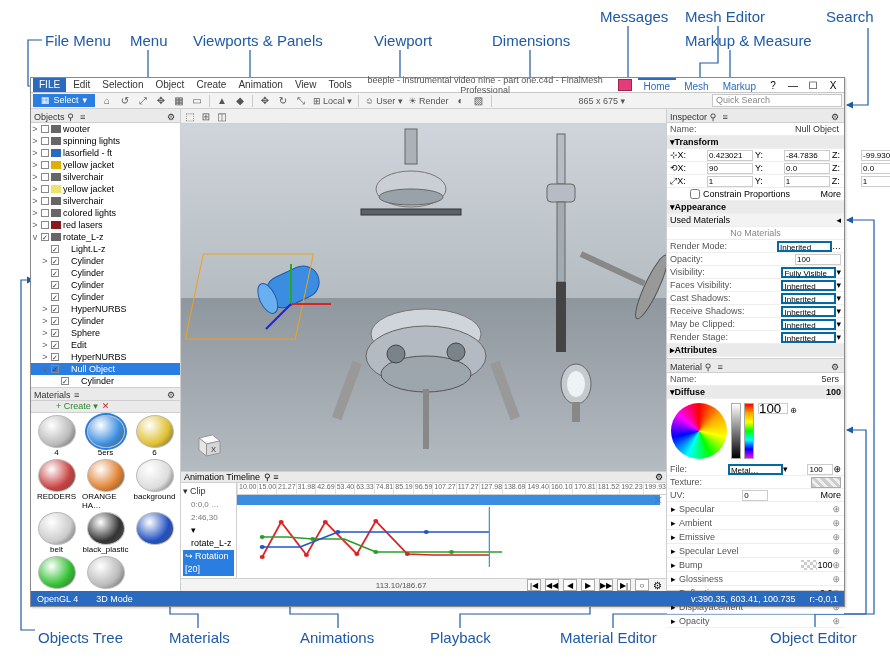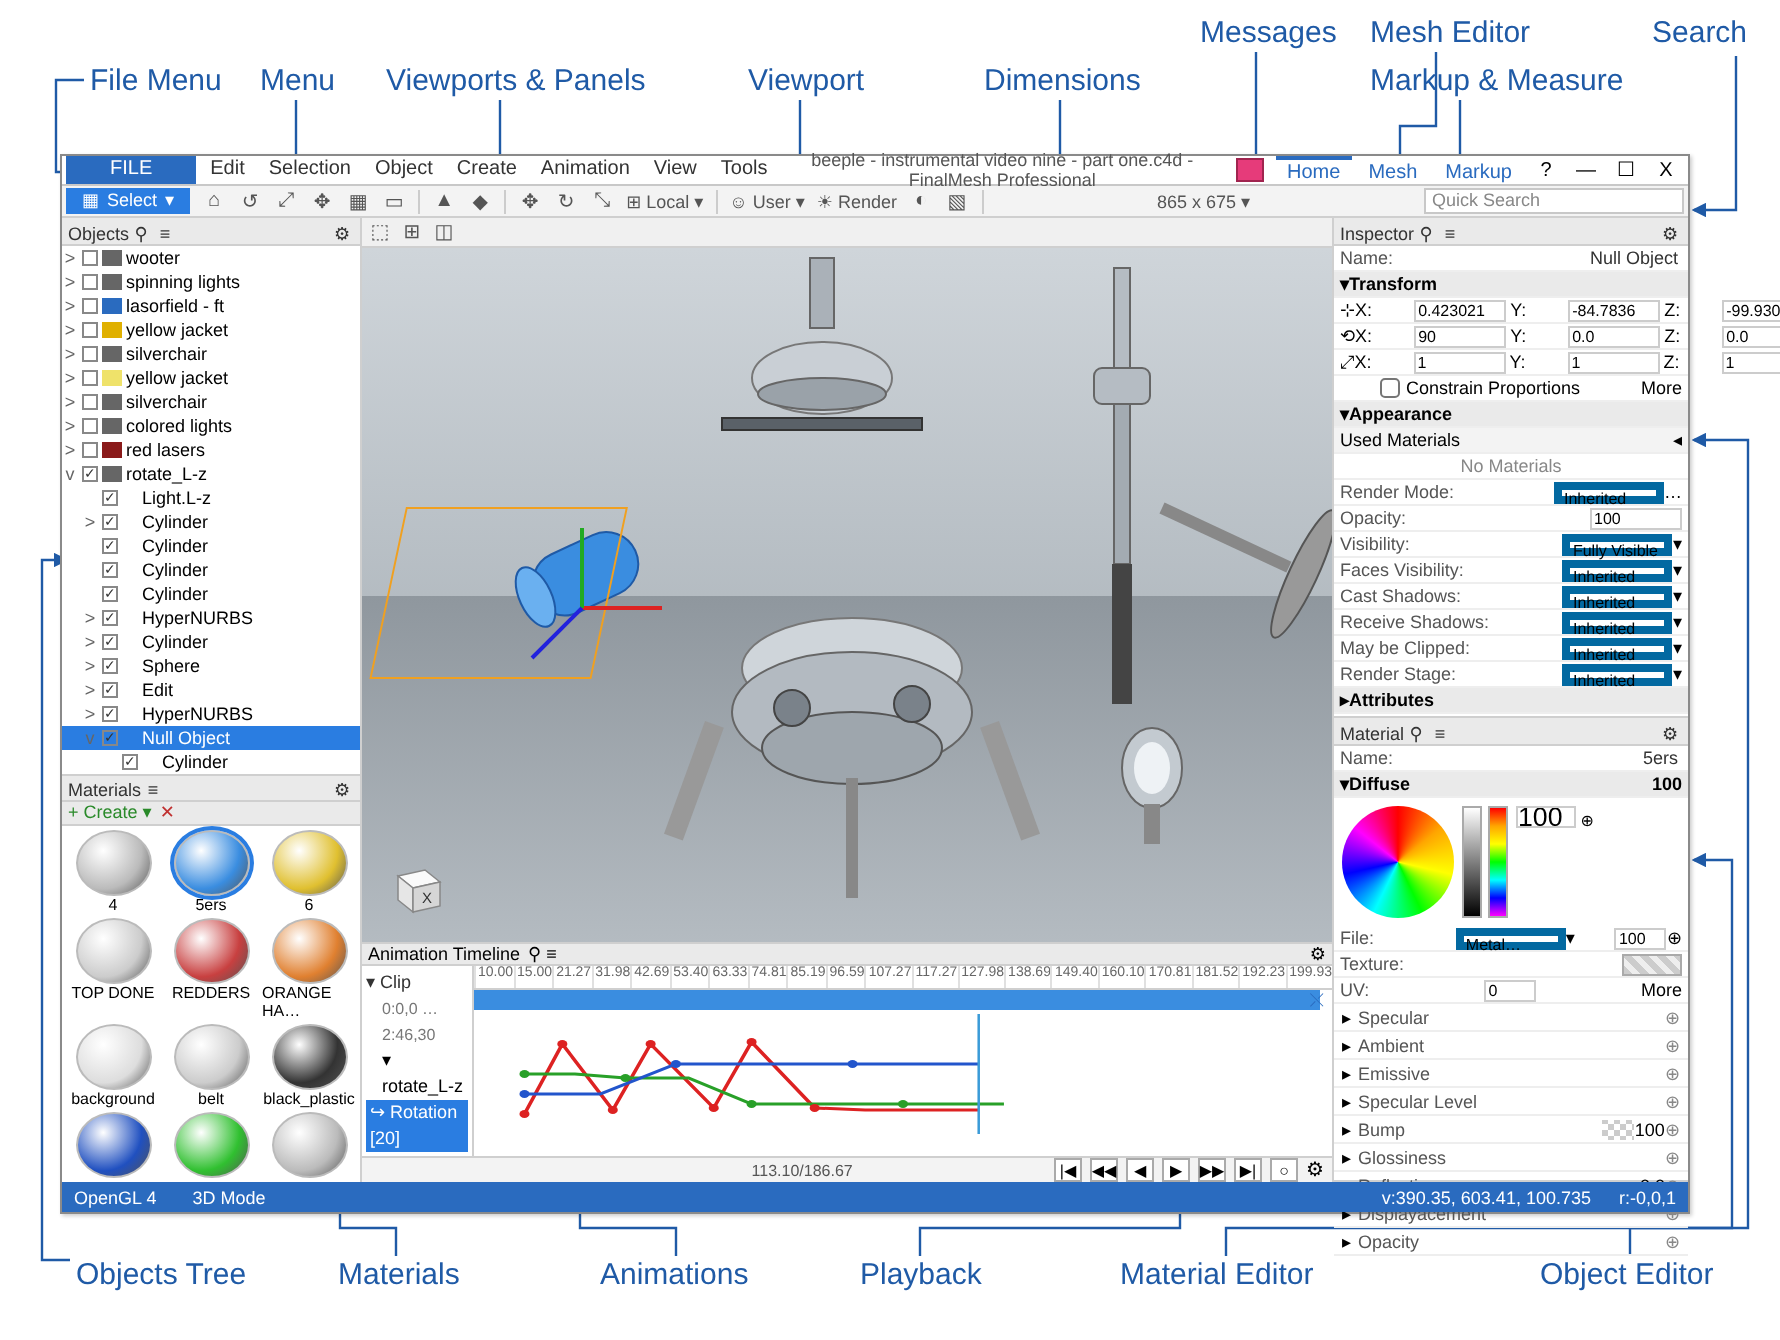--- a/index.html
+++ b/index.html
@@ -10,21 +10,21 @@
   .arrow { stroke: #1f5aa6; stroke-width: 1.2; fill: none; }
   .arrowhead { fill: #1f5aa6; }
 
   
   #app {
     position: absolute; left: 30px; top: 77px; width: 815px; height: 530px;
     border: 1px solid #8a8a8a; background: #f5f5f5; box-shadow: 1px 1px 2px rgba(0,0,0,.2);
     display: flex; flex-direction: column; font-size: 10px;
   }
   .menubar { height: 15px; background: #fff; display: flex; align-items: center; padding: 0 2px; gap: 2px; border-bottom: 1px solid #c8c8c8; }
-  .menubar .file { background: #2a6bbf; color: #fff; padding: 0 22px; height: 14px; line-height: 14px; }
+  .menubar .file { background: #2a6bbf; color: #fff; padding: 0 6px; height: 14px; line-height: 14px; }
   .menubar .mitem { padding: 0 5px; height: 14px; line-height: 14px; color: #333; }
   .menubar .title { flex: 1; text-align: center; color: #555; font-size: 9px; }
   .menubar .msgbtn { width: 14px; height: 12px; background: #e63b7a; border: 1px solid #a0244f; margin: 0 4px; }
   .menubar .tab { color: #2a6bbf; padding: 0 6px; height: 14px; line-height: 14px; border-top: 2px solid transparent; }
   .menubar .tab.active { border-top: 2px solid #2a6bbf; }
   .menubar .winbtn { width: 18px; text-align: center; }
 
   .toolbar { height: 16px; background: #f3f3f3; border-bottom: 1px solid #cfcfcf; display: flex; align-items: center; padding: 0 2px; gap: 6px; }
   .selbtn { background: #2a7de1; color: #fff; height: 13px; line-height: 13px; padding: 0 8px; font-size: 9px; display:flex; align-items:center; gap:4px;}
   .tbic { width: 12px; height: 12px; display:inline-flex; align-items:center; justify-content:center; font-size:10px; color:#555; }
@@ -50,21 +50,21 @@
   .tree .cb.ck::after{content:"✓"; font-size:7px; color:#333; display:block; margin-top:-2px;}
   .tree .fic { width:10px; height:8px; margin-right:2px; }
   .tree .f-grey{background:#666;} .f-blue{background:#2a6bbf;} .f-yel{background:#e0b000;}
   .f-ly{background:#efe26a;} .f-dred{background:#8a1a1a;}
   .tree .sel { background:#2a7de1; color:#fff; }
   .ind1{padding-left:10px;} .ind2{padding-left:20px;}
 
   
   .materials { height: 204px; border-top: 1px solid #cfcfcf; background: #fff; display:flex; flex-direction:column; }
   .matbar { height:14px; background:#eaeaea; border-bottom:1px solid #cfcfcf; display:flex; align-items:center; padding:0 3px; font-size:9px; gap:4px;}
-  .matbar .add{color:#2a8a2a;} .matbar .del{color:#c03030;}
+  .matbar .add{color:#2a8a2a;margin-left:22px;} .matbar .del{color:#c03030;}
   .matgrid { flex:1; padding:2px; display:grid; grid-template-columns: repeat(3, 1fr); gap:2px; }
   .matcell { display:flex; flex-direction:column; align-items:center; font-size:8px; }
   .matsw { width:38px; height:33px; border-radius:50%; border:1px solid #bbb; background: radial-gradient(circle at 35% 30%, #fff, #bbb 60%, #888); }
   .matsw.sel { outline:2px solid #2a7de1; }
 
   
   .vpbar { height:15px; background:#f0f0f0; border-bottom:1px solid #cfcfcf; display:flex; align-items:center; padding:0 3px; font-size:9px; gap:4px;}
   .viewport { flex:1; min-height:0; position:relative; background: linear-gradient(#cfd5da, #9aa3aa); }
   .floor{position:absolute;left:0;right:0;top:50%;bottom:0;background:linear-gradient(#8f979e,#b4bbc1);}
   .box3d{position:absolute;left:12px;bottom:12px;width:30px;height:30px;}
@@ -89,21 +89,21 @@
   .insp , .matedit { background:#fff; border-bottom:1px solid #cfcfcf; font-size:9px; }
   .insp { height: 250px; }
   .matedit { flex:1; min-height:0; }
   .prow { display:flex; align-items:center; height:13px; padding:0 3px; border-bottom:1px solid #eee; }
   .prow .lab { flex:1; color:#555;}
   .prow .val { color:#333; padding:0 2px;}
   .prow input { width:46px; height:11px; font-size:8px; border:1px solid #ccc; padding:0 1px;margin-left:20px;}
   .xyz { display:flex; gap:2px; }
   .xyz span{display:flex;align-items:center;gap:1px;}
   .grphdr { background:#eaeaea; font-weight:600; }
-  .dd { width:55px; height:11px; border:4px solid #0369a1; font-size:8px; padding:0 1px; background:#fff;}
+  .dd { width:55px; height:11px; border:2px solid #0369a1; font-size:8px; padding:0 1px; background:#fff;}
   .colorwheel { width:56px; height:56px; border-radius:50%;
     background: conic-gradient(red,orange,yellow,lime,cyan,blue,magenta,red); margin:4px;}
   .matline{display:flex;align-items:center;height:14px;padding:0 4px;border-bottom:1px solid #eee;}
   .matline .lab{flex:1;color:#555;} .plus{color:#888;}
 
   
   .status { height:15px; background:#2a6bbf; color:#fff; font-size:9px; display:flex; align-items:center; padding:0 6px; gap:18px;}
   .status .r { margin-left:auto; display:flex; gap:14px;}
 
   svg.overlay{position:absolute;left:0;top:0;pointer-events:none;}
@@ -367,24 +367,20 @@
             </div>
             <div class="matcell">
               <div class="matsw sel" style="background:radial-gradient(circle at 35% 30%, #fff, #3a8de0 60%, #555)"></div>
               <span>5ers</span>
             </div>
             <div class="matcell">
               <div class="matsw " style="background:radial-gradient(circle at 35% 30%, #fff, #e0c030 60%, #555)"></div>
               <span>6</span>
             </div>
             <div class="matcell">
-              <div class="matsw " style="background:radial-gradient(circle at 35% 30%, #fff, #ccc 60%, #555)"></div>
-              <span>TOP DONE</span>
-            </div>
-            <div class="matcell">
               <div class="matsw " style="background:radial-gradient(circle at 35% 30%, #fff, #c84040 60%, #555)"></div>
               <span>REDDERS</span>
             </div>
             <div class="matcell">
               <div class="matsw " style="background:radial-gradient(circle at 35% 30%, #fff, #e08030 60%, #555)"></div>
               <span>ORANGE HA…</span>
             </div>
             <div class="matcell">
               <div class="matsw " style="background:radial-gradient(circle at 35% 30%, #fff, #ddd 60%, #555)"></div>
               <span>background</span>

